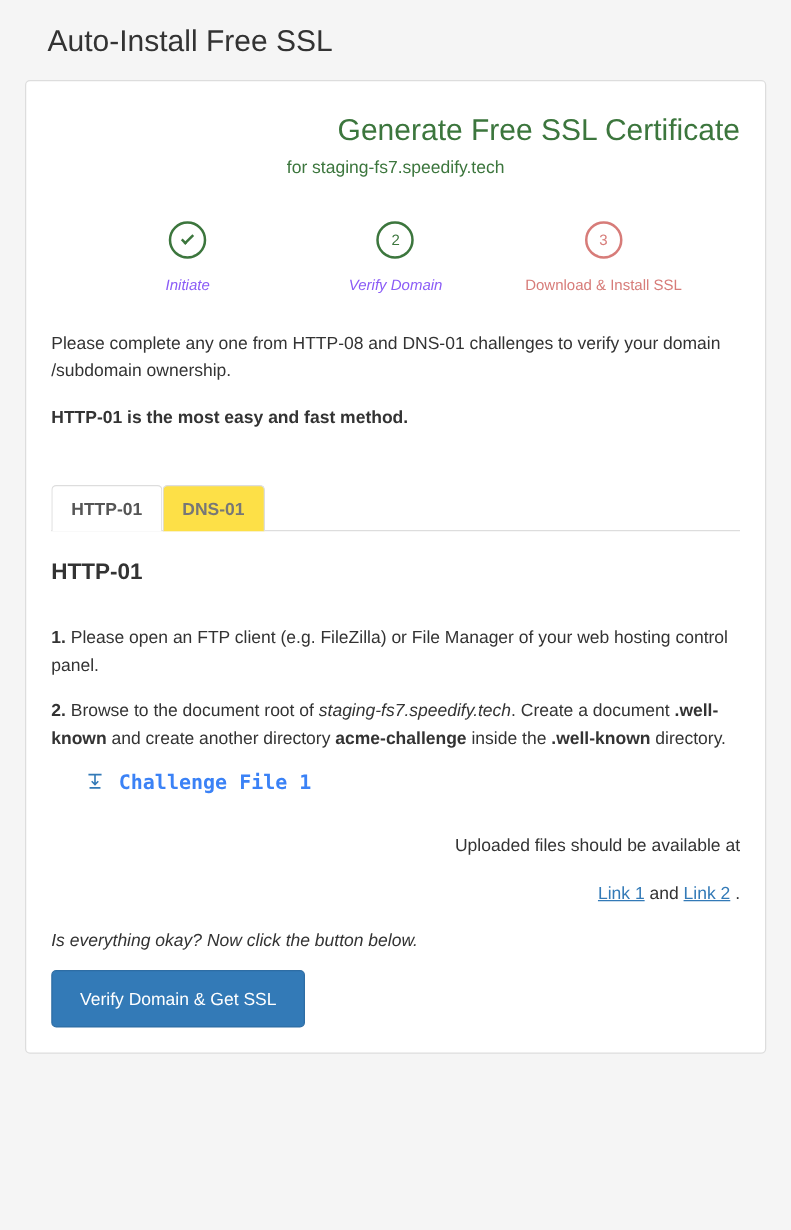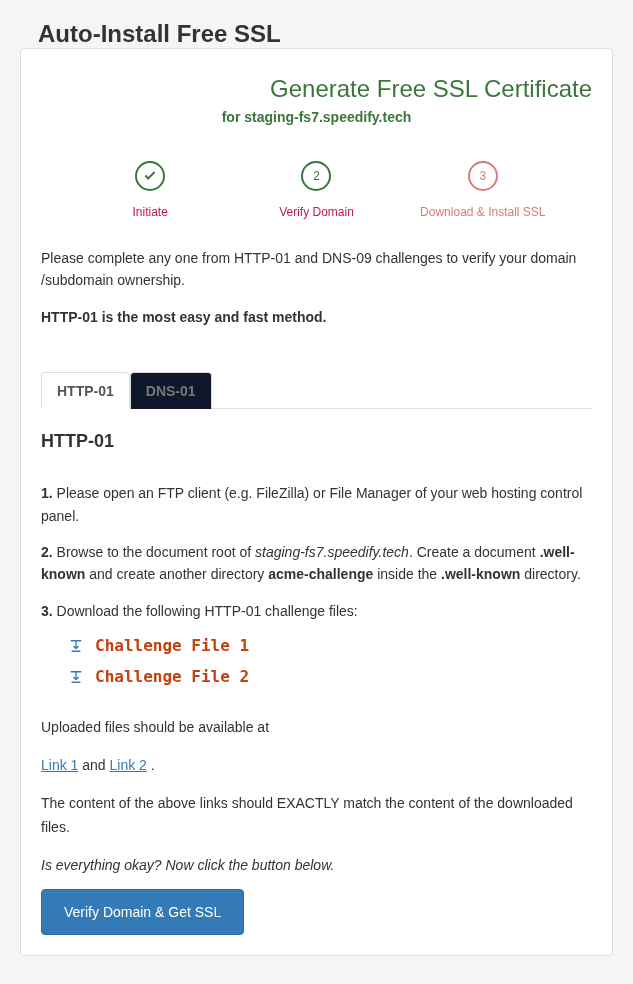--- a/index.html
+++ b/index.html
@@ -6,42 +6,43 @@
   body {
     background: #f5f5f5;
     font-family: "Helvetica Neue", Helvetica, Arial, sans-serif;
     color: #333;
     font-size: 14px;
     padding: 20px;
     width: 633px;
   }
   .page-title {
     font-size: 24px;
-    font-weight: 700;
-    color: #333;
+    font-weight: 400;
+    color: #333;
+    margin-bottom: 16px;
     padding-left: 18px;
   }
   .panel {
     background: #fff;
     border: 1px solid #ddd;
     border-radius: 4px;
     padding: 20px;
   }
   .heading-main {
     text-align: right;
     color: #3c763d;
     font-size: 24px;
     font-weight: 500;
     margin-top: 6px;
   }
   .heading-sub {
     text-align: center;
     color: #3c763d;
     font-size: 14px;
-    font-weight: 700;
+    font-weight: 400;
     margin-top: 6px;
   }
   .steps {
     display: flex;
     justify-content: space-between;
     margin: 36px 0 28px 0;
     padding: 0 26px;
   }
   .step {
     display: flex;
@@ -56,21 +57,21 @@
     height: 30px;
     border-radius: 50%;
     border: 2px solid;
     display: flex;
     align-items: center;
     justify-content: center;
     font-size: 12px;
     margin-bottom: 14px;
   }
   .step-green .step-circle { border-color: #3c763d; color: #3c763d; }
-  .step-green .step-label { color: #be185d; }
+  .step-green .step-label { color: #8b5cf6; font-style: italic; }
   .step-red .step-circle { border-color: #d77c79; color: #d77c79; }
   .step-red .step-label { color: #d77c79; }
   .step-check {
     width: 10px; height: 5px;
     border-left: 2px solid #3c763d;
     border-bottom: 2px solid #3c763d;
     transform: rotate(-45deg);
     margin-top: -3px;
   }
   .intro {
@@ -97,21 +98,21 @@
     font-weight: 700;
     color: #555;
     border-radius: 4px 4px 0 0;
   }
   .tab.active {
     background: #fff;
     border-color: #ddd;
     color: #555;
   }
   .tab.inactive {
-    background: #0f172a;
+    background: #fde047;
     border-color: #ddd;
     color: #777;
   }
   .section-title {
     font-size: 18px;
     font-weight: 700;
     margin: 22px 0 30px 0;
   }
   .instr {
     line-height: 1.6;
@@ -128,25 +129,25 @@
     cursor: pointer;
   }
   .dl-icon {
     width: 14px; height: 14px;
     margin-right: 12px;
     flex-shrink: 0;
   }
   .dl-icon svg { display: block; }
   .dl-label {
     font-family: Menlo, Consolas, monospace;
-    color: #c2410c;
+    color: #3b82f6;
     font-size: 16px;
     font-weight: 700;
   }
-  .para { line-height: 1.7; margin-bottom: 14px; }
+  .para { line-height: 1.7; margin-bottom: 14px; text-align: right; }
   .link {
     color: #337ab7;
     text-decoration: underline;
     cursor: pointer;
   }
   .final-q {
     font-style: italic;
     margin: 18px 0 16px 0;
   }
   .verify-btn {
@@ -181,68 +182,56 @@
     <div class="step step-green">
       <div class="step-circle">2</div>
       <span class="step-label">Verify Domain</span>
     </div>
     <div class="step step-red">
       <div class="step-circle">3</div>
       <span class="step-label">Download &amp; Install SSL</span>
     </div>
   </div>
 
-  <p class="intro">Please complete any one from HTTP-01 and DNS-09 challenges to verify your domain /subdomain ownership.</p>
+  <p class="intro">Please complete any one from HTTP-08 and DNS-01 challenges to verify your domain /subdomain ownership.</p>
   <p class="intro intro-bold">HTTP-01 is the most easy and fast method.</p>
 
   <div class="tabs">
     <div class="tab active">HTTP-01</div>
     <div class="tab inactive">DNS-01</div>
   </div>
 
   <h2 class="section-title">HTTP-01</h2>
 
   <p class="instr">
     <b>1.</b><span> Please open an FTP client (e.g. FileZilla) or File Manager of your web hosting control panel.</span>
   </p>
 
   <p class="instr">
     <b>2.</b><span> Browse to the document root of </span><em>staging-fs7.speedify.tech</em><span>. Create a document </span><b>.well-known</b><span> and create another directory </span><b>acme-challenge</b><span> inside the </span><b>.well-known</b><span> directory.</span>
   </p>
 
-  <p class="instr">
-    <b>3.</b><span> Download the following HTTP-01 challenge files:</span>
-  </p>
 
   <div class="dl-list">
     <div class="dl-item">
       <span class="dl-icon">
         <svg viewBox="0 0 16 16" width="14" height="14">
             <path fill="none" stroke="#337ab7" stroke-width="1.5" d="M2 2h12M8 2v9M5 8l3 3 3-3M3 14h10"></path>
           </svg>
       </span>
       <span class="dl-label">Challenge File 1</span>
     </div>
-    <div class="dl-item">
-      <span class="dl-icon">
-        <svg viewBox="0 0 16 16" width="14" height="14">
-            <path fill="none" stroke="#337ab7" stroke-width="1.5" d="M2 2h12M8 2v9M5 8l3 3 3-3M3 14h10"></path>
-          </svg>
-      </span>
-      <span class="dl-label">Challenge File 2</span>
-    </div>
   </div>
 
 
   <br>
   <p class="para">Uploaded files should be available at</p>
 
   <p class="para">
     <span class="link">Link 1</span><span> and </span><span class="link">Link 2</span><span> .</span>
   </p>
 
-  <p class="para">The content of the above links should EXACTLY match the content of the downloaded files.</p>
 
   <p class="final-q">Is everything okay? Now click the button below.</p>
 
   <button class="verify-btn">Verify Domain &amp; Get SSL</button>
 
 </div>
 
 </body></html>

